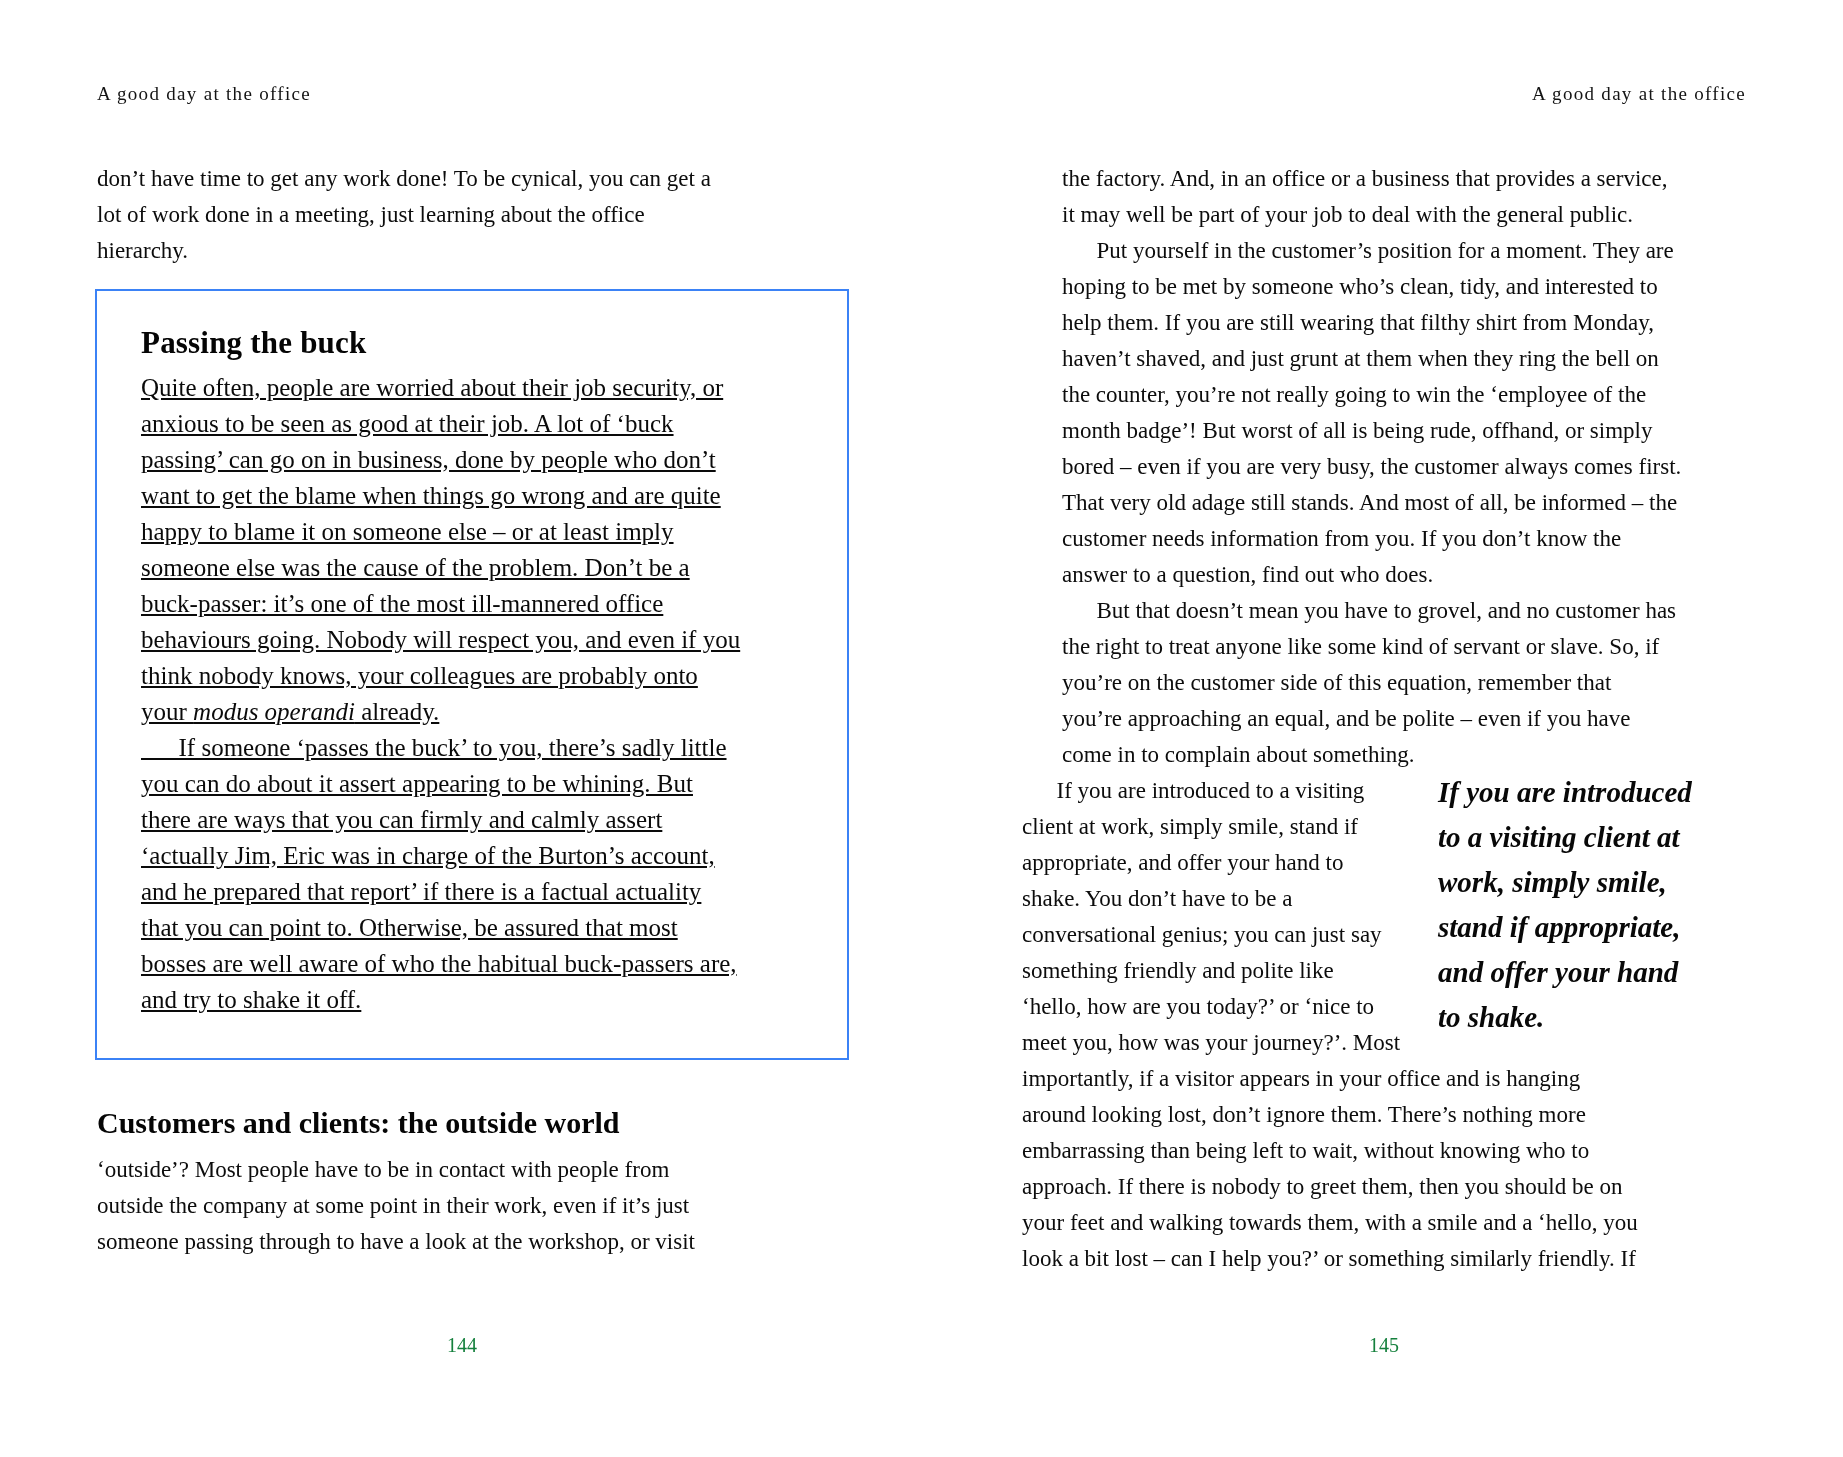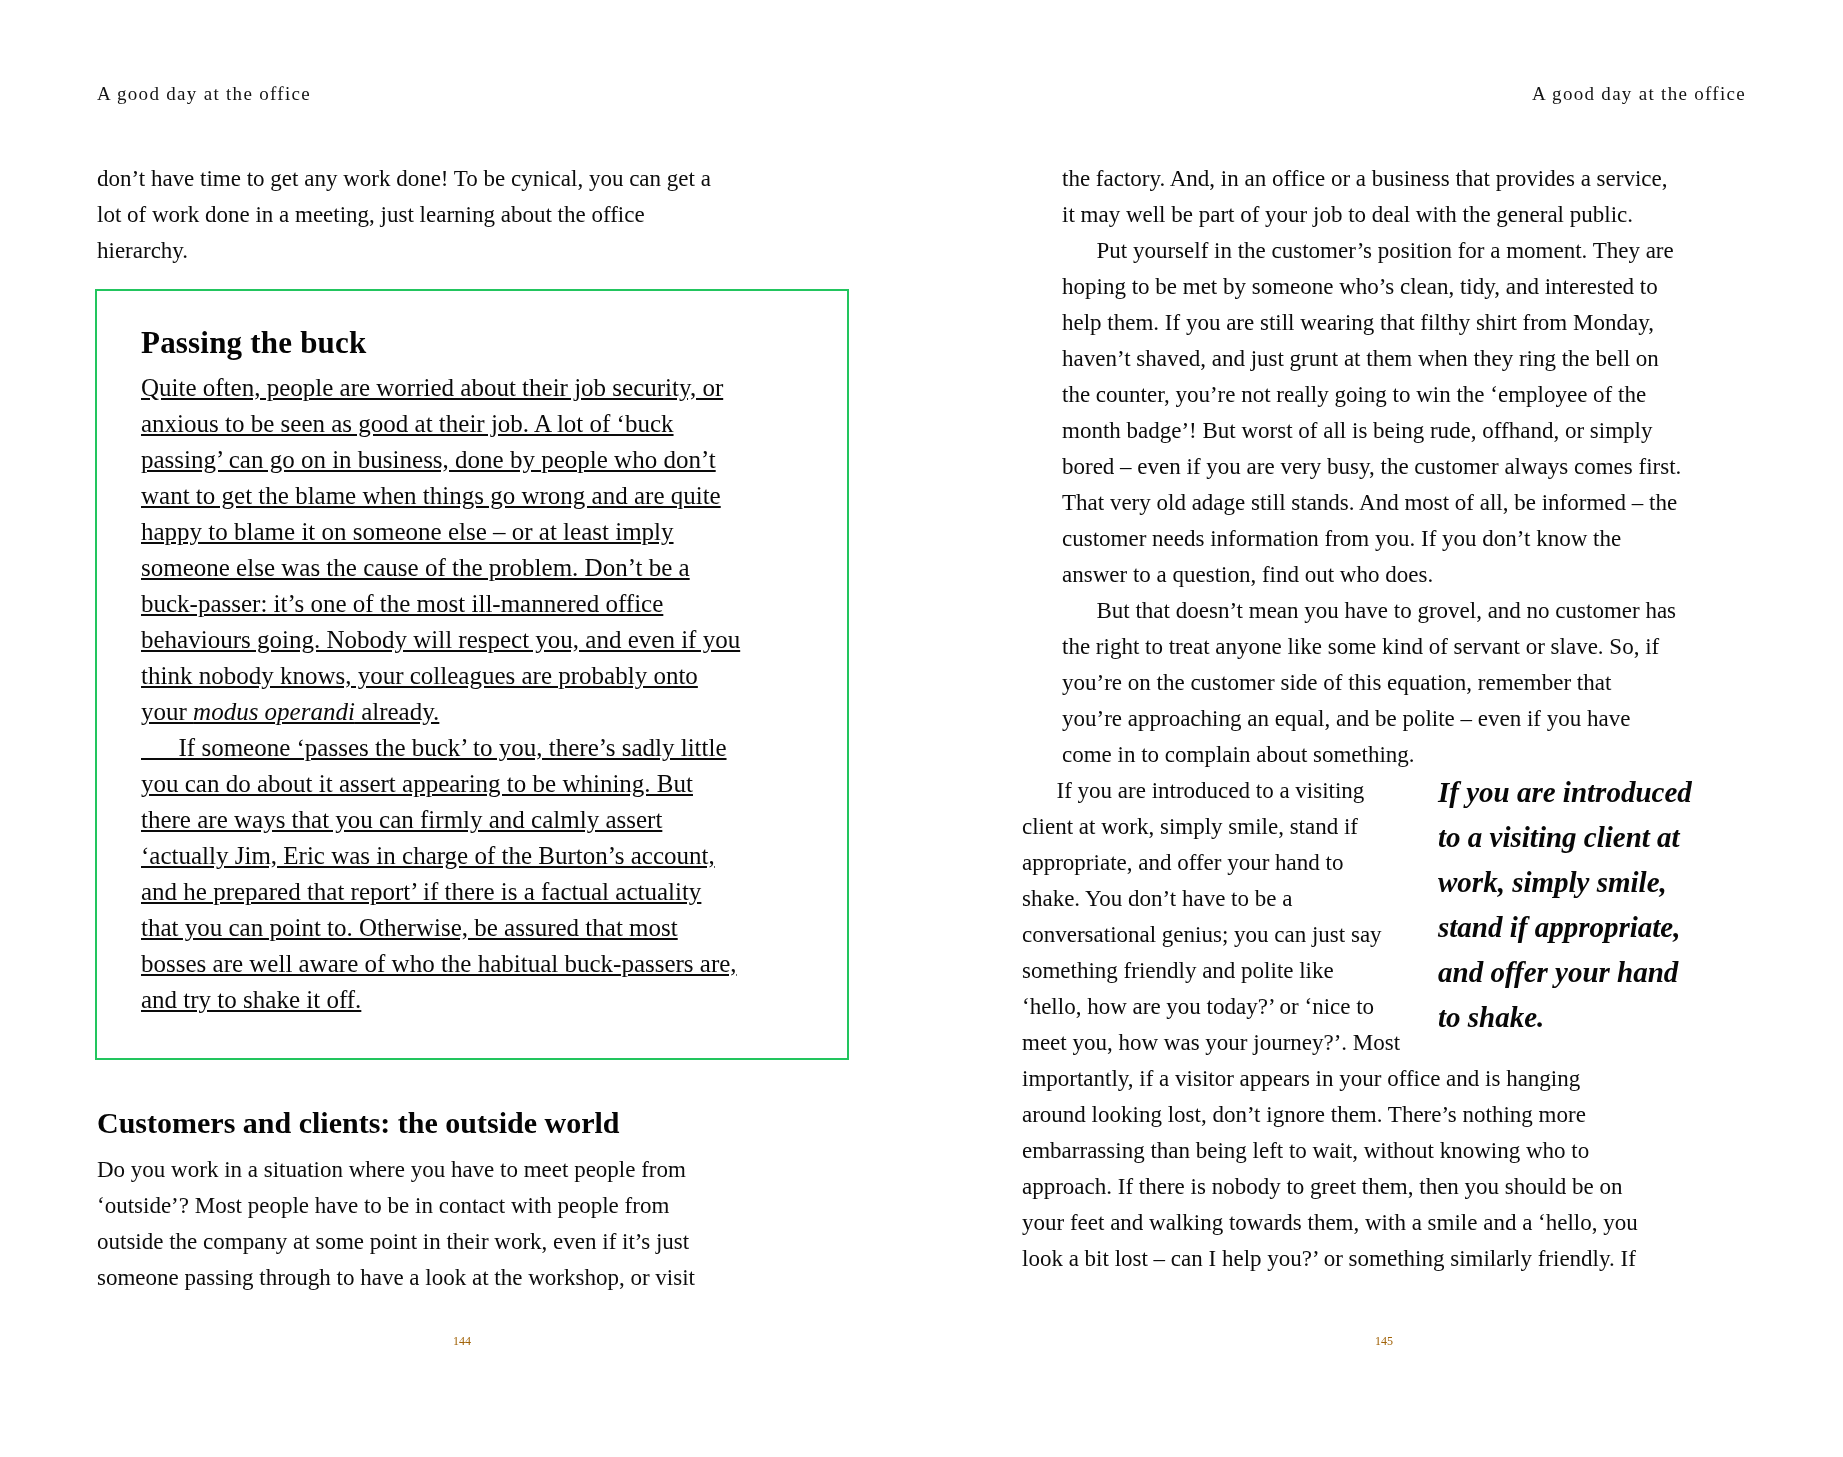--- a/index.html
+++ b/index.html
@@ -26,21 +26,21 @@
     font-size: 23px;
     line-height: 36px;
     color: #0c0c0c;
   }
   .intro-block   { left: 97px;  top: 161px; }
   .head-left     { left: 97px;  top: 83px;  }
   .head-right    { left: 1022px; top: 83px; width: 724px; text-align: right; }
   .buck-box {
     left: 95px; top: 289px;
     width: 754px; height: 771px;
-    border: 2px solid #22c55e;
+    border: 2px solid #3b82f6;
     box-sizing: border-box;
     padding: 34px 0 0 44px;
   }
   .box-title {
     font-size: 31px;
     font-weight: bold;
     letter-spacing: 0.2px;
     color: #050505;
   }
   .box-body {
@@ -63,22 +63,22 @@
   .pull-quote {
     left: 1438px; top: 770px;
     width: 340px;
     font-size: 29px;
     font-weight: bold;
     font-style: italic;
     line-height: 45px;
     color: #080808;
   }
   .page-number {
-    font-size: 12px;
-    color: #a16207;
+    font-size: 20px;
+    color: #15803d;
     text-align: center;
   }
   .pn-left  { left: 97px;  top: 1334px; width: 730px; }
   .pn-right { left: 1022px; top: 1334px; width: 724px; }
 </style>
 </head>
 <body>
 
 <div class="abs running-head head-left">A good day at the office</div>
 
@@ -108,21 +108,20 @@
       <div class="line">and he prepared that report’ if there is a factual actuality</div>
       <div class="line">that you can point to. Otherwise, be assured that most</div>
       <div class="line">bosses are well aware of who the habitual buck-passers are,</div>
       <div class="line">and try to shake it off.</div>
     </div>
 </div>
 
 <div class="abs section-heading">Customers and clients: the outside world</div>
 
 <div class="abs textblock section-block">
-    <div class="line">Do you work in a situation where you have to meet people from</div>
     <div class="line">‘outside’? Most people have to be in contact with people from</div>
     <div class="line">outside the company at some point in their work, even if it’s just</div>
     <div class="line">someone passing through to have a look at the workshop, or visit</div>
   </div>
 
 <div class="abs page-number pn-left">144</div>
 
 <div class="abs running-head head-right">A good day at the office</div>
 
 <div class="abs textblock right-top">

